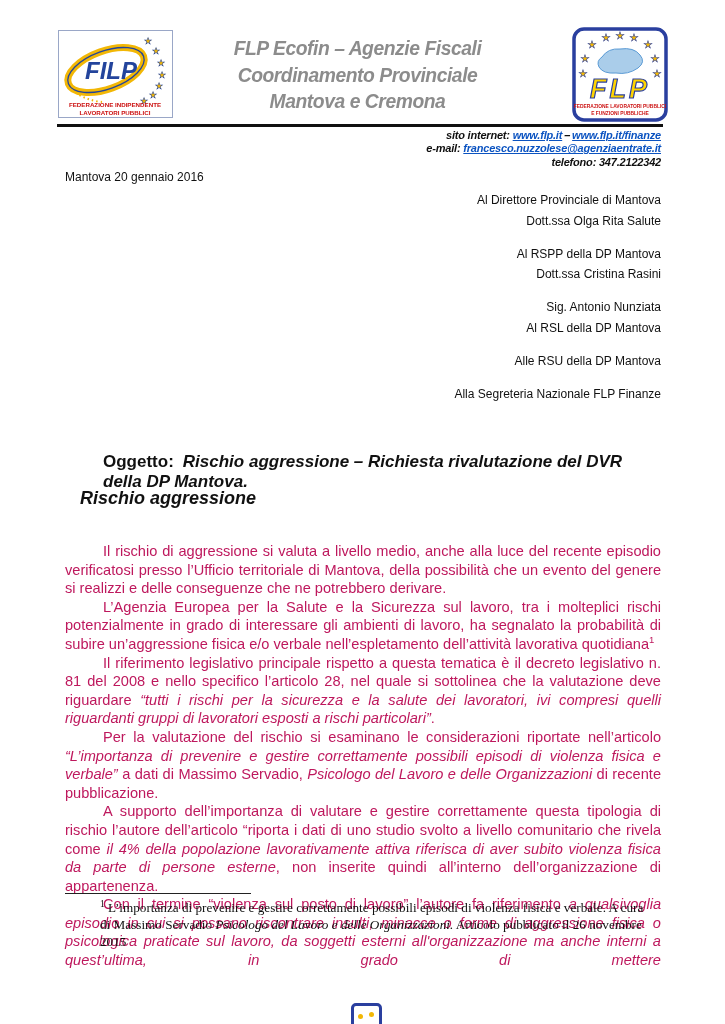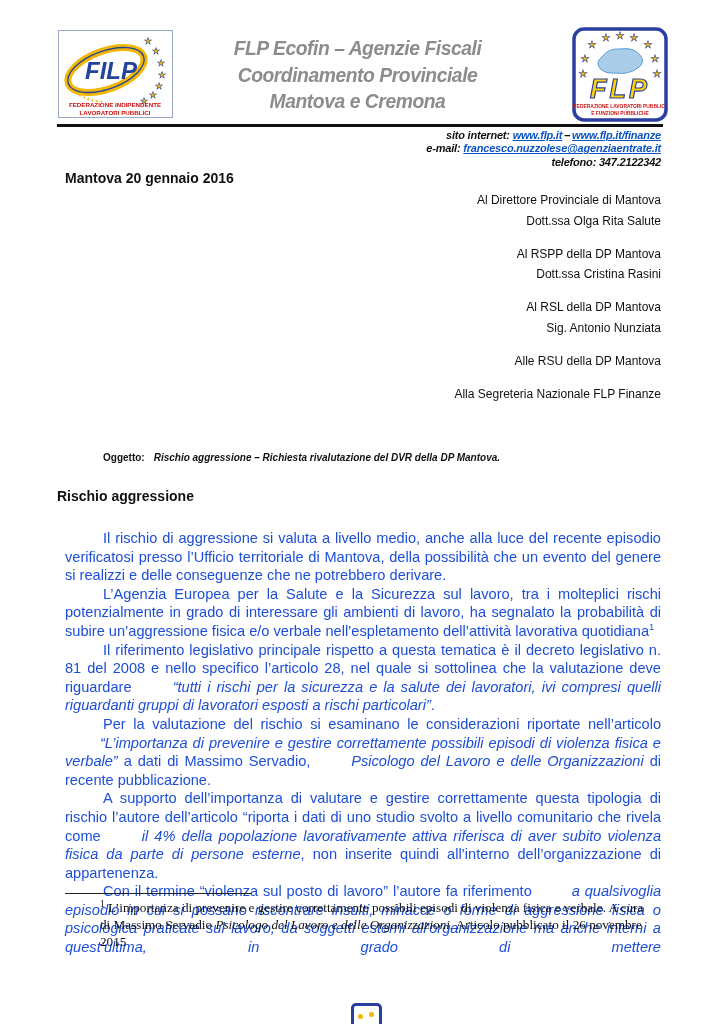--- a/index.html
+++ b/index.html
@@ -14,35 +14,35 @@
          line-height:26.5px;transform:scaleX(.92);letter-spacing:-.5px;}
   .divider{position:absolute;left:57px;top:124px;width:606px;height:3px;background:#101010;}
 
   
   .contact{position:absolute;right:64px;top:129px;text-align:right;font-size:11px;
            line-height:13.4px;font-weight:bold;font-style:italic;letter-spacing:-.2px;color:#101010;}
   .contact a{text-decoration:underline;cursor:pointer;}
   .contact .sep{margin:0 2px;}
 
   
-  .dateline{position:absolute;left:65px;top:170px;font-size:14px;font-weight:bold;}
+  .dateline{position:absolute;left:65px;top:170px;font-size:12px;}
   .recipients{position:absolute;right:64px;top:190px;text-align:right;
               font-size:12px;line-height:20.5px;}
   .recipient-group{margin-bottom:12.5px;}
 
-  .subject{position:absolute;left:103px;top:452px;font-size:10px;font-weight:bold;width:560px;}
+  .subject{position:absolute;left:103px;top:452px;font-size:17px;font-weight:bold;width:560px;}
   .subject .subject-text{font-style:italic;margin-left:9px;}
-  .section-heading{position:absolute;left:57px;top:488px;font-size:14px;
-                   font-weight:bold;}
+  .section-heading{position:absolute;left:80px;top:488px;font-size:18px;
+                   font-weight:bold;font-style:italic;}
 
   
-  .body{position:absolute;left:65px;top:529px;width:596px;font-size:14.6px;
-        line-height:18.6px;text-align:justify;color:#1d4ed8;}
+  .body{position:absolute;left:65px;top:542px;width:596px;font-size:14.6px;
+        line-height:18.6px;text-align:justify;color:#be185d;}
   .body p{margin:0;text-indent:38px;}
-  .body .it{font-style:italic;margin-left:35px;}
+  .body .it{font-style:italic;}
   .body p.full-last{text-align-last:justify;}
   sup{font-size:9.5px;line-height:0;}
 
   
   .fn-sep{position:absolute;left:65px;top:893px;width:186px;height:1px;background:#222;}
   .footnote{position:absolute;left:100px;top:899px;width:552px;
             font-family:"Liberation Serif",serif;font-size:13.2px;line-height:17px;color:#101010;}
   .footnote .it{font-style:italic;}
 
   
@@ -129,22 +129,22 @@
   <div class="recipients">
       <div class="recipient-group">
         <div>Al Direttore Provinciale di Mantova</div>
         <div>Dott.ssa Olga Rita Salute</div>
       </div>
       <div class="recipient-group">
         <div>Al RSPP della DP Mantova</div>
         <div>Dott.ssa Cristina Rasini</div>
       </div>
       <div class="recipient-group">
+        <div>Sig. Antonio Nunziata</div>
         <div>Al RSL della DP Mantova</div>
-        <div>Sig. Antonio Nunziata</div>
       </div>
       <div class="recipient-group">
         <div>Alle RSU della DP Mantova</div>
       </div>
       <div class="recipient-group">
         <div>Alla Segreteria Nazionale FLP Finanze</div>
       </div>
     </div>
 
   <div class="subject">

